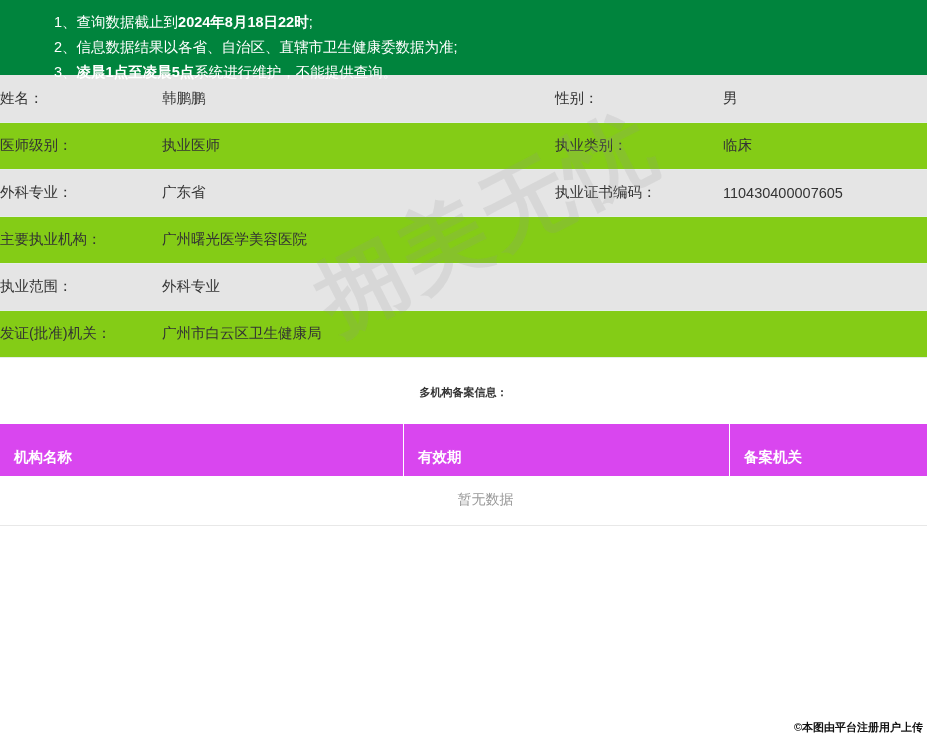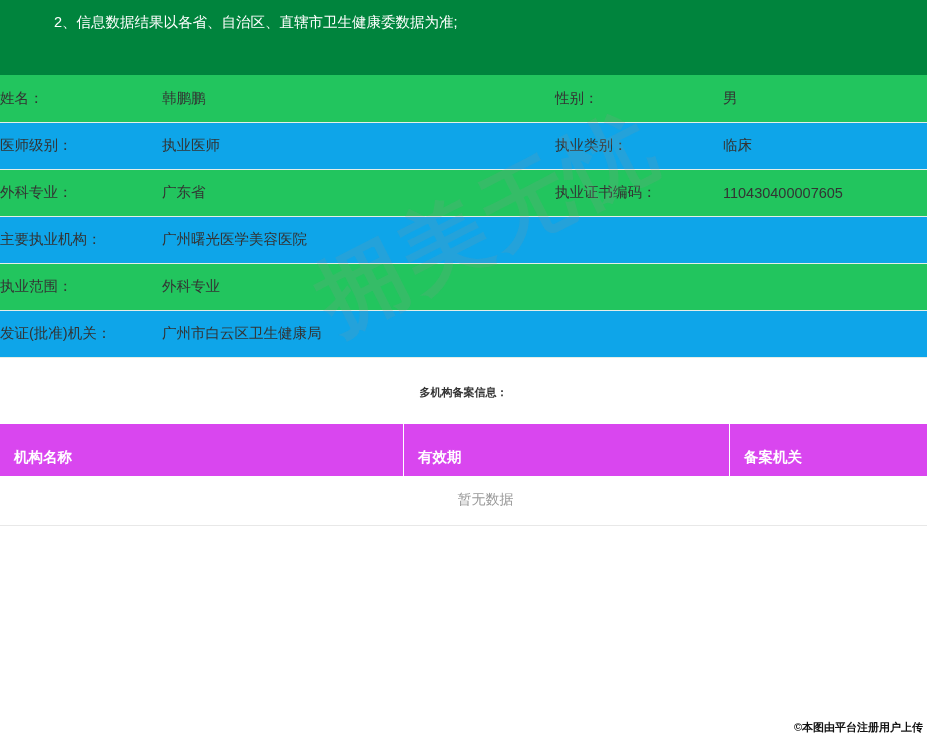--- a/index.html
+++ b/index.html
@@ -52,22 +52,22 @@
     color: #333333;
   }
   .lbl {
     padding-left: 14px;
     white-space: nowrap;
   }
   .val {
     padding-left: 8px;
     white-space: nowrap;
   }
-  .row-a td { background: #22c55e; }
-  .row-b td { background: #0ea5e9; }
+  .row-a td { background: #e5e5e5; }
+  .row-b td { background: #84cc16; }
 
   .c1 { width: 162px; }
   .c2 { width: 393px; }
   .c3 { width: 168px; }
   .c4 { width: 204px; }
 
   
   .section-title {
     text-align: center;
     font-size: 11px;
@@ -135,21 +135,23 @@
     font-size: 11px;
     font-weight: bold;
     color: #111111;
     white-space: nowrap;
   }
 </style>
 </head>
 <body>
 
 <div class="notice-banner">
+  <div class="notice-line">1、查询数据截止到<b>2024年8月18日22时</b>;</div>
   <div class="notice-line">2、信息数据结果以各省、自治区、直辖市卫生健康委数据为准;</div>
+  <div class="notice-line">3、<b>凌晨1点至凌晨5点</b>系统进行维护，不能提供查询。</div>
 </div>
 
 <table class="info-table">
   <tbody>
       <tr class="row-a">
     <td class="c1 lbl">姓名：</td>
     <td class="c2 val">韩鹏鹏</td>
     <td class="c3 lbl">性别：</td>
     <td class="c4 val">男</td>
   </tr>

